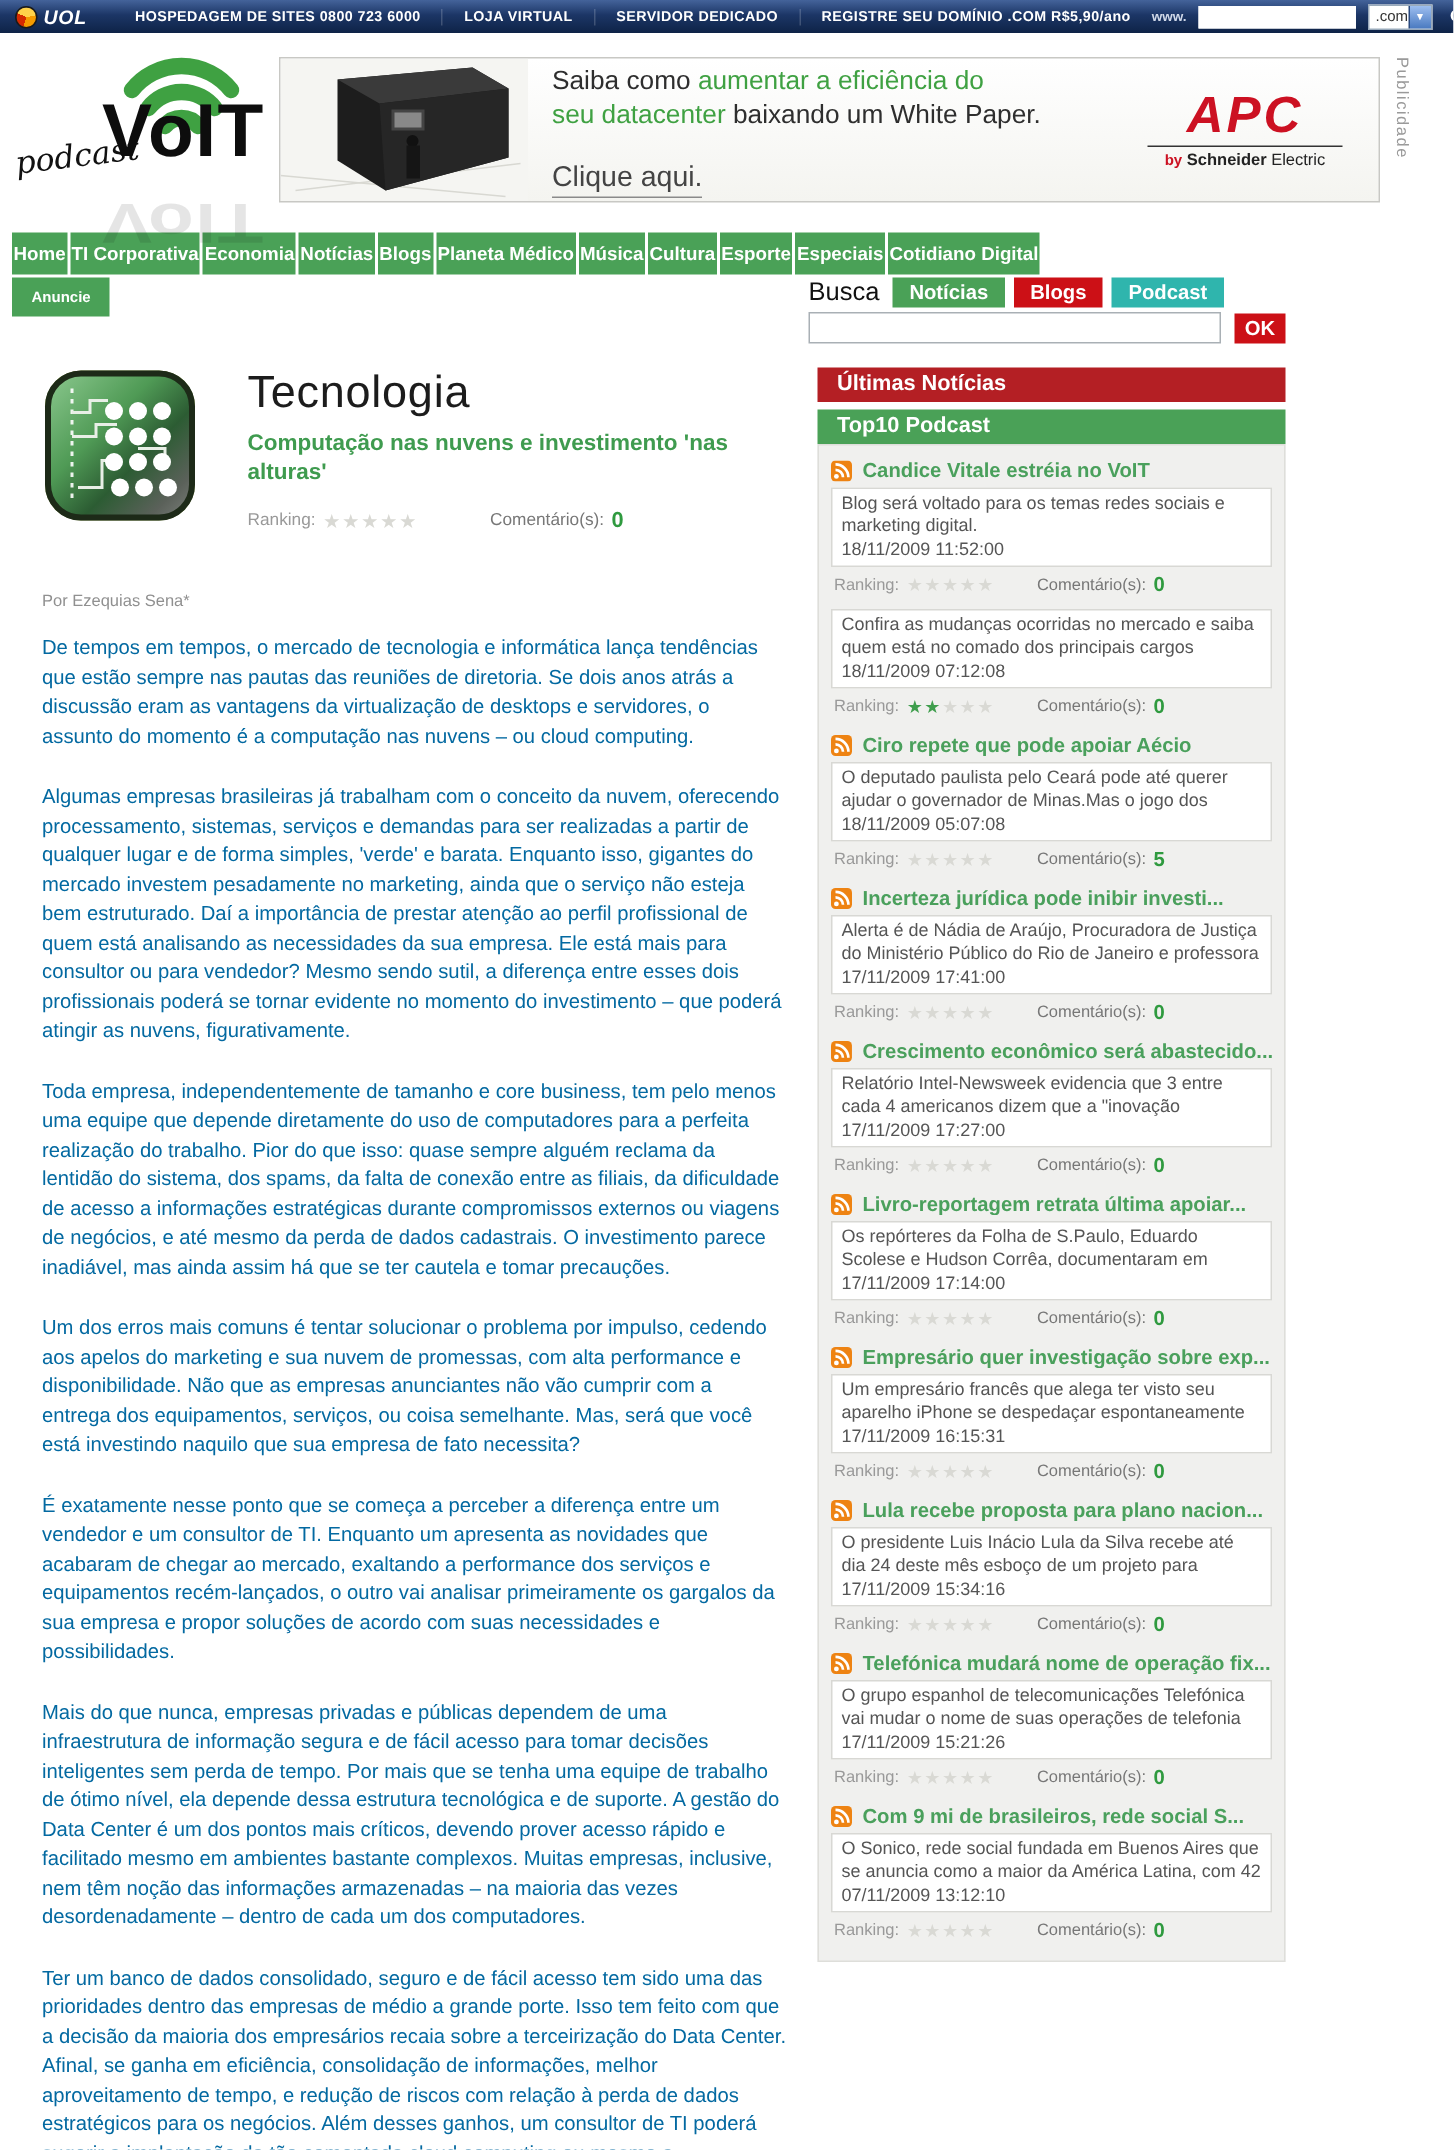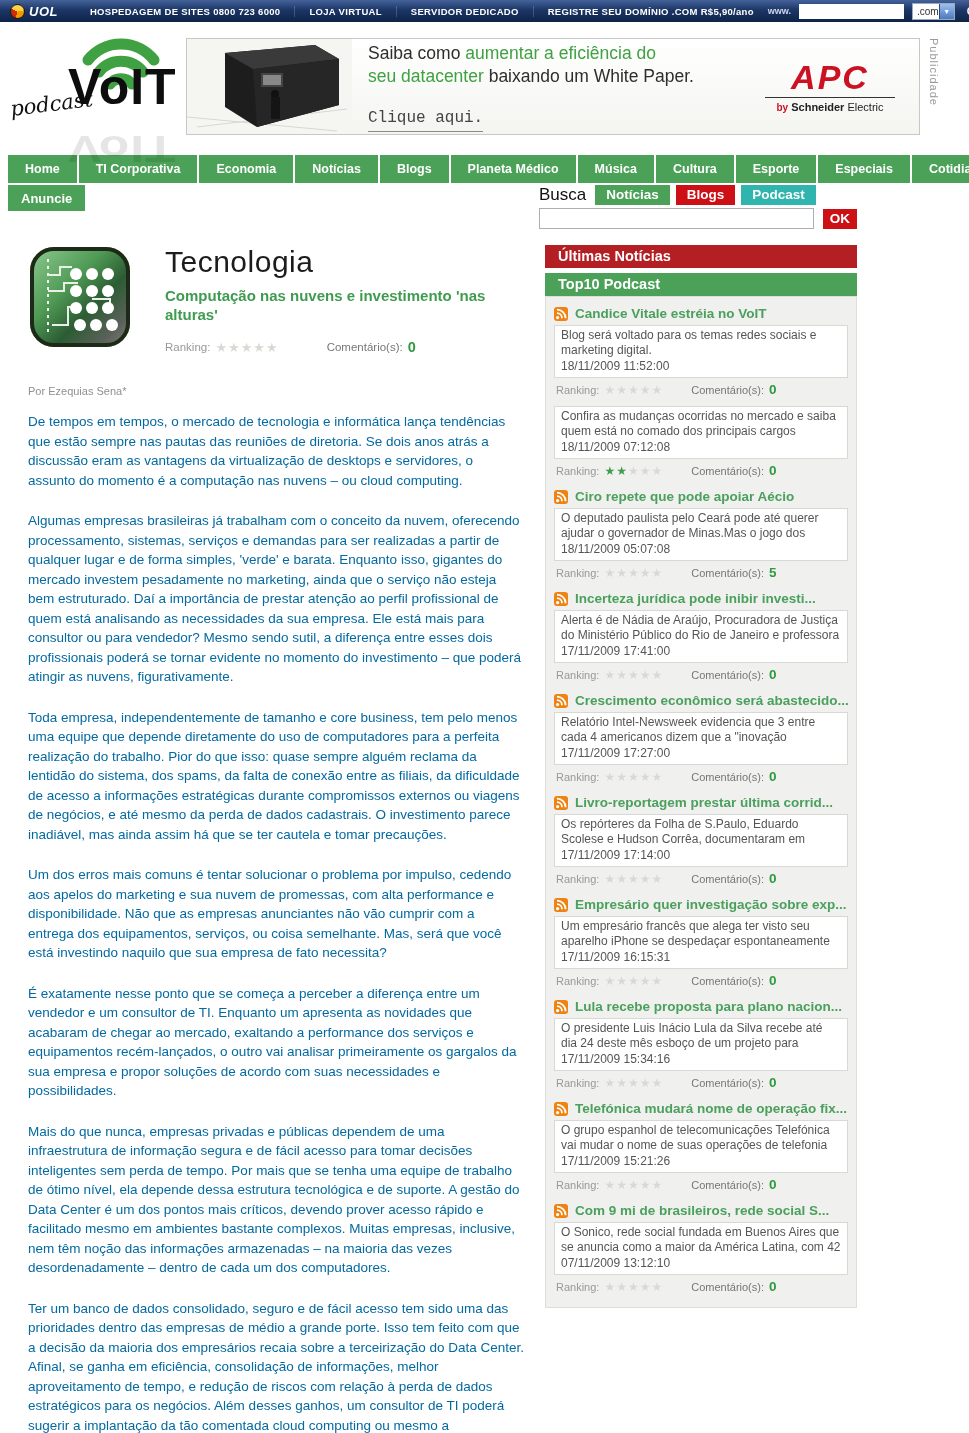--- a/index.html
+++ b/index.html
@@ -34,40 +34,40 @@
   .logo-script { position:absolute; left:2px; top:64px; font-family:"DejaVu Serif", serif; font-style:italic; font-size:21px; color:#111; transform:rotate(-7deg); }
   .logo-main { position:absolute; left:60px; top:34px; font-size:50px; font-weight:bold; color:#0d0d0d; letter-spacing:1px; line-height:1;}
   .logo-reflect { position:absolute; left:60px; top:96px; font-size:50px; font-weight:bold; color:#0d0d0d; letter-spacing:1px; line-height:1; transform:scaleY(-.75); opacity:.1;}
   .ad-banner {
     position:absolute; left:186px; top:16px; width:734px; height:97px;
     border:1px solid #c8c8c4; background:linear-gradient(#ffffff,#f4f4f0);
     display:flex; align-items:center; overflow:hidden;
   }
   .ad-text { margin-left:16px; font-size:17.5px; color:#2e2e2e; line-height:23px; }
   .ad-green { color:#3fa142; }
-  .ad-cta { display:inline-block; margin-top:19px; font-size:16px; color:#444; border-bottom:1px solid #8a8a8a; padding-bottom:1px;font-family:Liberation Mono, monospace;}
+  .ad-cta { display:inline-block; margin-top:19px; font-size:19px; color:#444; border-bottom:1px solid #8a8a8a; padding-bottom:1px;}
   .ad-brand { margin-left:auto; margin-right:20px; width:138px; text-align:center; }
   .apc-word { color:#cc1122; font-weight:bold; font-style:italic; font-size:34px; letter-spacing:2px; line-height:1; }
   .apc-rule { border-top:1.5px solid #333; margin:3px 4px 3px; }
   .apc-sub { font-size:11px; color:#222; }
   .apc-by { color:#cc1122; font-weight:bold; font-size:10px;}
   .apc-name { font-weight:bold; }
   .publicidade {
     position:absolute; right:29px; top:16px; height:97px; display:flex; align-items:center;
     writing-mode:vertical-rl; font-size:11px; color:#9a9a9a; letter-spacing:1px;
   }
   
   .nav-wrap { padding-left:8px; margin-top:5px; }
   .nav-row { display:flex; gap:2px; }
   .nav-btn {
     background:#4aa157; color:#fff; font-weight:bold; font-size:12.5px;
-    height:28px; display:flex; align-items:center; padding:0 17px; cursor:pointer; white-space:nowrap;
+    height:28px; display:flex; align-items:center; padding:0 1px; cursor:pointer; white-space:nowrap;
   }
   .nav-row2 { display:flex; margin-top:2px; align-items:flex-start; }
-  .anuncie-btn { background:#4aa157; color:#fff; font-weight:bold; font-size:13px; height:26px; display:flex; align-items:center; padding:0 13px; cursor:pointer;}
+  .anuncie-btn { background:#4aa157; color:#fff; font-weight:bold; font-size:10px; height:26px; display:flex; align-items:center; padding:0 13px; cursor:pointer;}
   
   .search-block { margin-left:auto; margin-right:112px; width:318px; }
   .search-tabs-row { display:flex; align-items:flex-end; gap:6px; }
   .busca-label { font-size:17px; color:#111; margin-right:3px; }
   .search-tab { color:#fff; font-weight:bold; font-size:13.5px; padding:2px 11px 3px; cursor:pointer; }
   .search-input-row { display:flex; margin-top:3px; gap:9px; align-items:center; }
   .search-input { width:280px; height:21px; border:1px solid #a9b0b5; font-size:12px; padding:0 4px; }
   .search-ok { background:#cc1016; color:#fff; font-weight:bold; font-size:13.5px; padding:2px 7px 3px; cursor:pointer; }
   
   .content { display:flex; padding-left:28px; margin-top:16px; }
@@ -77,21 +77,21 @@
   .article-head { display:flex; }
   .section-icon { flex:0 0 104px; margin-right:33px; }
   .page-title { font-size:30px; font-weight:normal; color:#1c1c1c; letter-spacing:.5px; }
   .subtitle { margin-top:7px; color:#3f9b4f; font-weight:bold; font-size:15px; line-height:19px; width:340px; }
   .rank-row { margin-top:15px; display:flex; align-items:center; font-size:11.5px; color:#999; }
   .stars { letter-spacing:1px; font-size:13px; margin-left:5px; }
   .st { color:#d9d9d4; }
   .st.on { color:#3f9e4d; }
   .cm-label { color:#777; margin-left:48px; }
   .cm-count { color:#2f9a3f; font-weight:bold; font-size:14.5px; margin-left:5px; }
-  .byline { margin-top:30px; font-size:11px; color:#909090; }
+  .byline { margin-top:40px; font-size:11px; color:#909090; }
   .paragraphs { margin-top:15px; }
   .paragraphs p { font-size:13.5px; color:#0369a1; line-height:19.5px; margin-bottom:21px; }
   
   .sb-tabs { display:flex; gap:5px;flex-direction:column; }
   .sb-tab { color:#fff; font-weight:bold; font-size:14.5px; padding:3px 13px 4px; cursor:pointer; }
   .sb-tab.red { background:#b41f24; }
   .sb-tab.green { background:#4aa157; }
   .sb-box { background:#f0f0ee; border:1px solid #dededa; padding:7px 8px 4px; margin-top:0; }
   .sb-item { margin-bottom:8px; }
   .sb-item-head { display:flex; align-items:center; gap:7px; padding:2px 0 4px; }
@@ -389,21 +389,21 @@
   <div class="sb-item">
     <div class="sb-item-head">
       <svg width="14" height="14" viewBox="0 0 14 14">
         <rect width="14" height="14" rx="3" fill="#ee8312"></rect>
         <circle cx="3.6" cy="10.6" r="1.6" fill="#fff"></circle>
         <g fill="none" stroke="#fff" stroke-width="1.8">
           <path d="M3,6.2 a5,5 0 0 1 5,5"></path>
           <path d="M3,2.6 a8.6,8.6 0 0 1 8.6,8.6"></path>
         </g>
       </svg>
-      <span class="sb-title">Livro-reportagem prestar última corrid...</span>
+      <span class="sb-title">Livro-reportagem retrata última apoiar...</span>
     </div>
     <div class="sb-item-body">
       <div class="sb-excerpt">Os repórteres da Folha de S.Paulo, Eduardo Scolese e Hudson Corrêa, documentaram em</div>
       <div class="sb-date">17/11/2009 17:14:00</div>
     </div>
     <div class="sb-item-foot">
       <span>Ranking:</span>
       <span><span class="stars"><span class="st">★</span><span class="st">★</span><span class="st">★</span><span class="st">★</span><span class="st">★</span></span></span>
       <span class="cm-label">Comentário(s):</span>
       <span class="cm-count">0</span>

